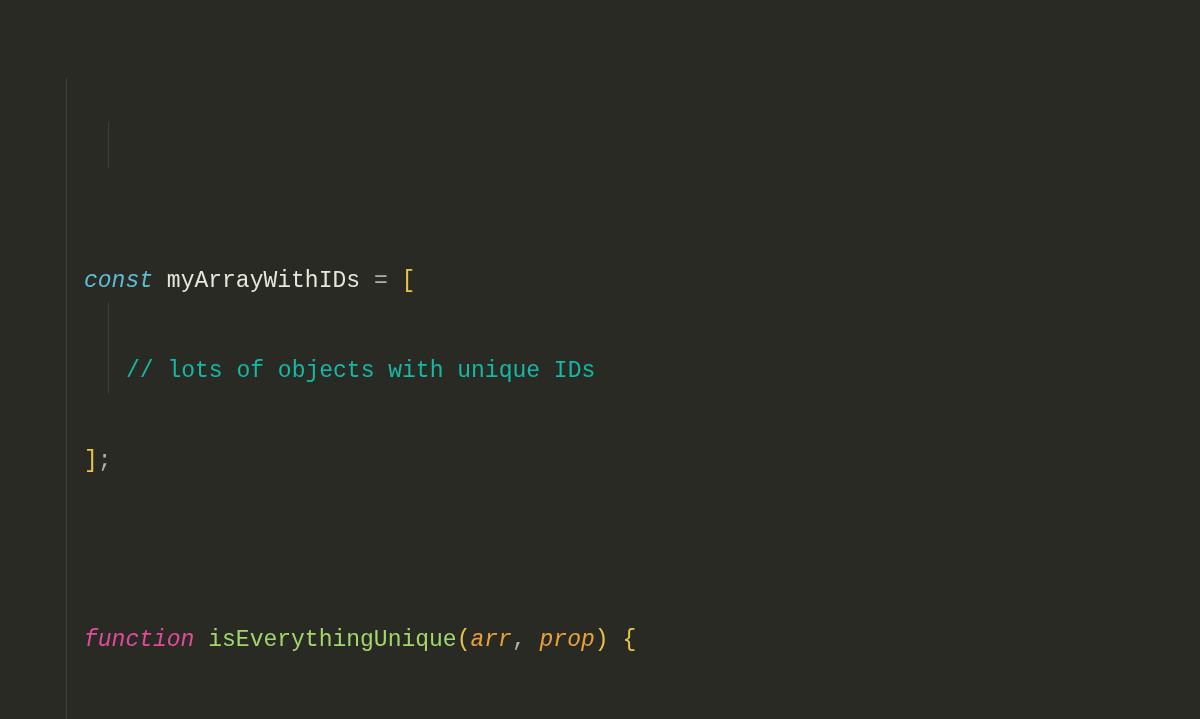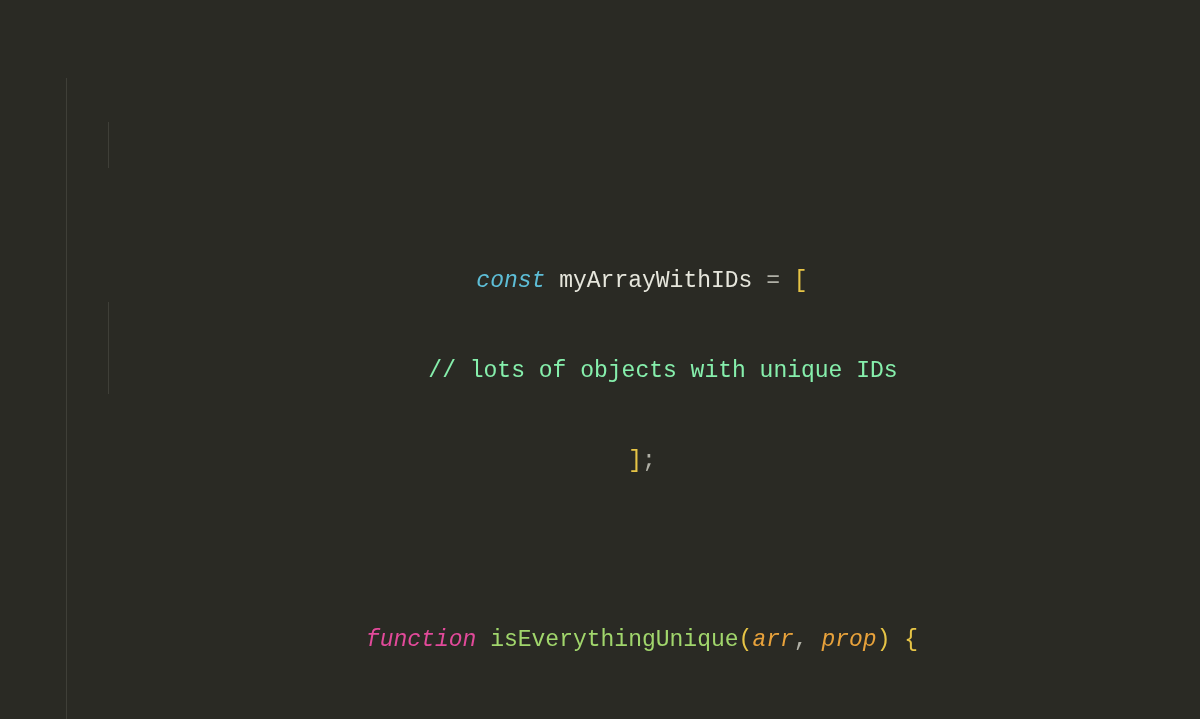--- a/index.html
+++ b/index.html
@@ -26,29 +26,29 @@
     bottom: 30px;
     width: 1px;
     background: rgba(160,160,150,0.18);
   }
   .guide-inner {
     position: absolute;
     left: 108px;
     width: 1px;
     background: rgba(160,160,150,0.18);
   }
-  .ln { display: block; padding-left: 12px; text-align: center; }
+  .ln { display: block; padding-left: 12px; }
   .indent1 { padding-left: 54px; }
 
   .kw-const  { color: #5dbdd6; font-style: italic; }
   .kw-func   { color: #e24a9a; font-style: italic; }
   .ident     { color: #e6e6dc; }
   .fn-name   { color: #a1d66c; }
   .param     { color: #e8a23b; font-style: italic; }
-  .comment   { color: #86efac; }
+  .comment   { color: #14b8a6; }
   .punct     { color: #b0b0a6; }
   .brkt-y    { color: #e6c446; }
   .op        { color: #b0b0a6; }
 </style>
 </head>
 <body>
 
 <div class="code-block">
 <div class="guide"></div>
 <div class="guide-inner" style="top:122px;height:46px"></div>

